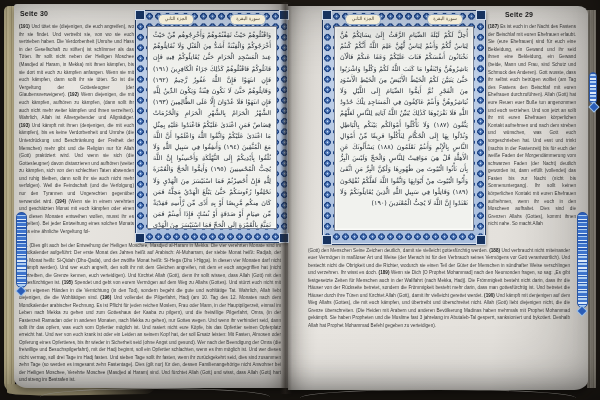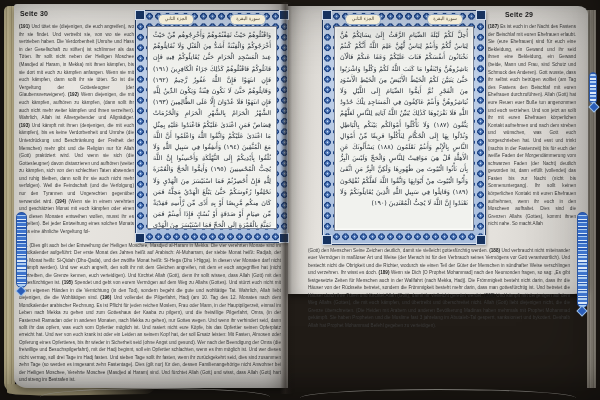--- a/index.html
+++ b/index.html
@@ -21,21 +21,21 @@
   .uc-r{left:300px;top:389px;width:276px;}
   .uc-l{left:40px;top:388px;width:230px;}
   .gutter{position:absolute;left:280px;top:2px;width:12px;height:392px;z-index:5;
          background:linear-gradient(90deg,rgba(40,35,30,0),rgba(40,35,30,.55) 45%,rgba(40,35,30,.25) 70%,rgba(40,35,30,0));}
 
   
   .page{position:absolute;}
   .page-left{left:14px;top:4px;width:274px;height:384px;border-radius:3px 0 0 14px/3px 0 0 10px;
          background:linear-gradient(100deg,#edebe6,#e2dfda 55%,#d0cdc8);
          box-shadow:inset -16px 0 20px -10px rgba(60,55,50,.55), 0 3px 6px rgba(0,0,0,.4);}
-  .page-right{left:288px;top:6px;width:300px;height:288px;border-radius:0 10px 14px 0/0 8px 10px 0;
+  .page-right{left:288px;top:6px;width:300px;height:384px;border-radius:0 10px 14px 0/0 8px 10px 0;
          background:linear-gradient(95deg,#cfccc7,#e8e5e0 18%,#e4e1dc 70%,#cdcac5);
          box-shadow:inset 14px 0 18px -10px rgba(60,55,50,.5), 0 3px 6px rgba(0,0,0,.4);}
 
   .page-header{position:absolute;font-size:7px;font-weight:bold;color:#1c1c1c;letter-spacing:.2px;}
   .ph-l{left:6px;top:6px;}
   .ph-r{left:217px;top:5px;}
 
   .de-text{position:absolute;font-size:4.6px;color:#3b3b3b;text-align:justify;overflow:hidden;
          letter-spacing:.02px;}
   .col-l{left:5px;top:19px;width:115px;height:216px;line-height:7.6px;}

